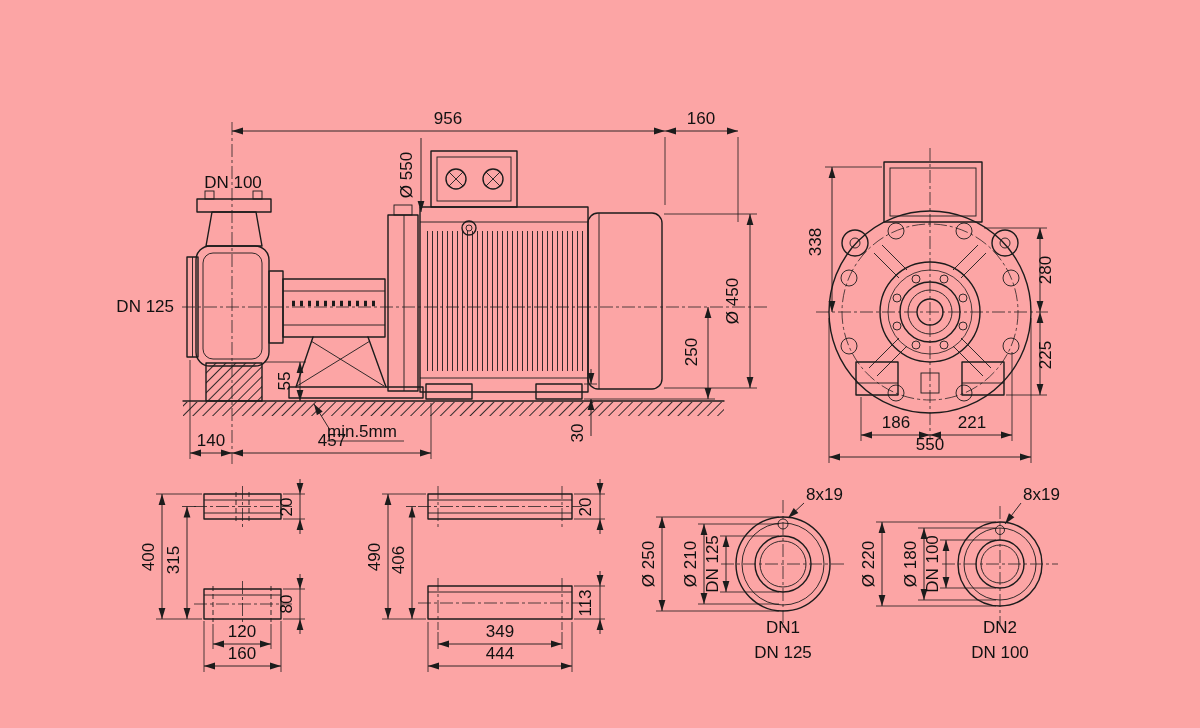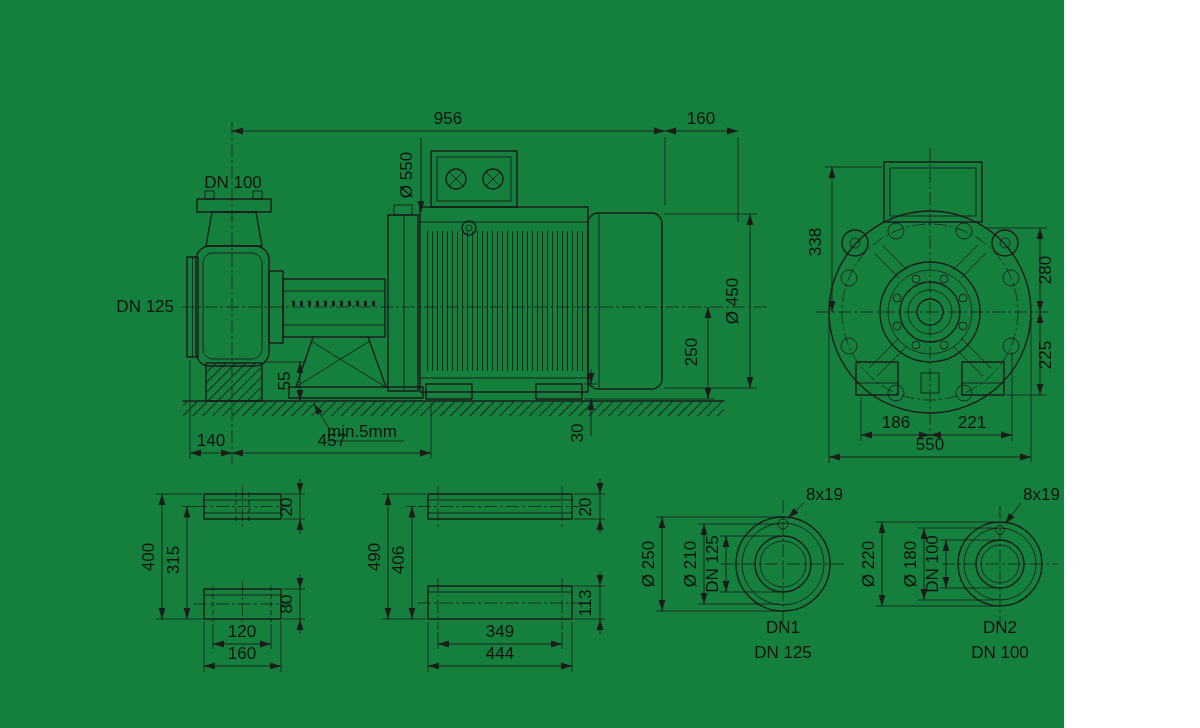--- a/index.html
+++ b/index.html
@@ -1,16 +1,16 @@
 <!DOCTYPE html>
 <html><head>
 <meta charset="utf-8">
 <style>
   html,body{margin:0;padding:0;background:#fff}
-  .canvas{position:relative;width:1064px;height:728px;background:#15803d;font-family:"Liberation Sans",sans-serif;overflow:hidden}
+  .canvas{position:relative;width:1200px;height:728px;background:#fca5a5;font-family:"Liberation Sans",sans-serif;overflow:hidden}
   svg{display:block}
   .obj{stroke:#1c1c1c;stroke-width:1.4;fill:none;stroke-linejoin:round;stroke-linecap:round}
   .obj2{stroke:#1c1c1c;stroke-width:0.9;fill:none}
   .thin{stroke:#1c1c1c;stroke-width:0.8;fill:none}
   .dim{stroke:#1c1c1c;stroke-width:0.9;fill:none}
   .cl{stroke:#1c1c1c;stroke-width:0.75;fill:none;stroke-dasharray:13 3 3 3}
   .dash{stroke:#1c1c1c;stroke-width:0.9;fill:none;stroke-dasharray:5 3}
   .hatchfill{fill:url(#hatch);stroke:none}
   .finfill{fill:url(#fins);stroke:none}
   text.dt{font-family:"Liberation Sans",sans-serif;font-size:17px;fill:#111;stroke:none}

